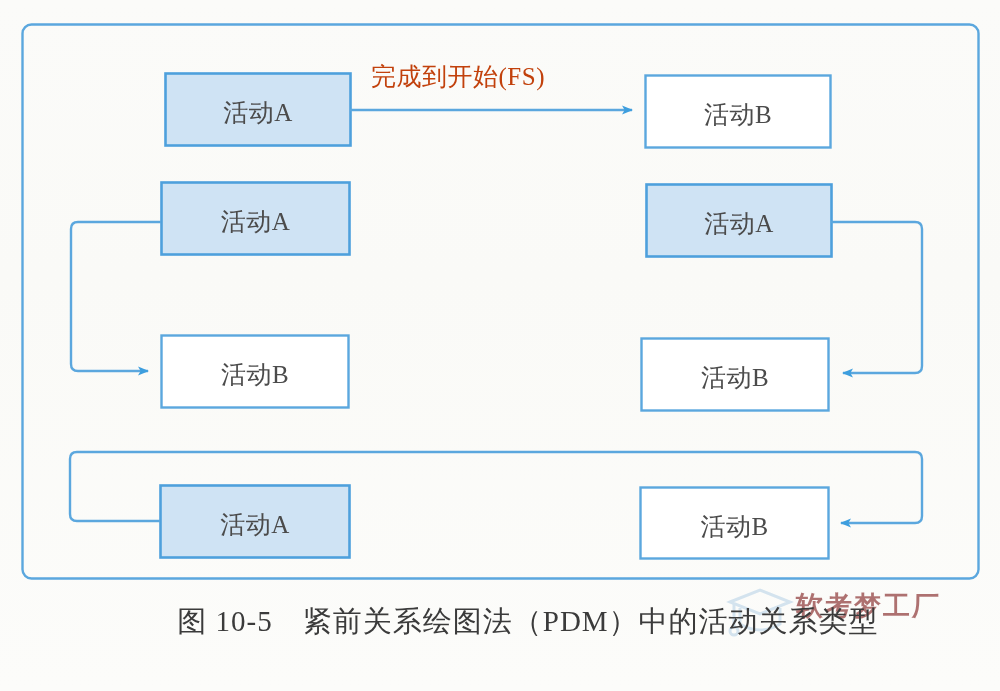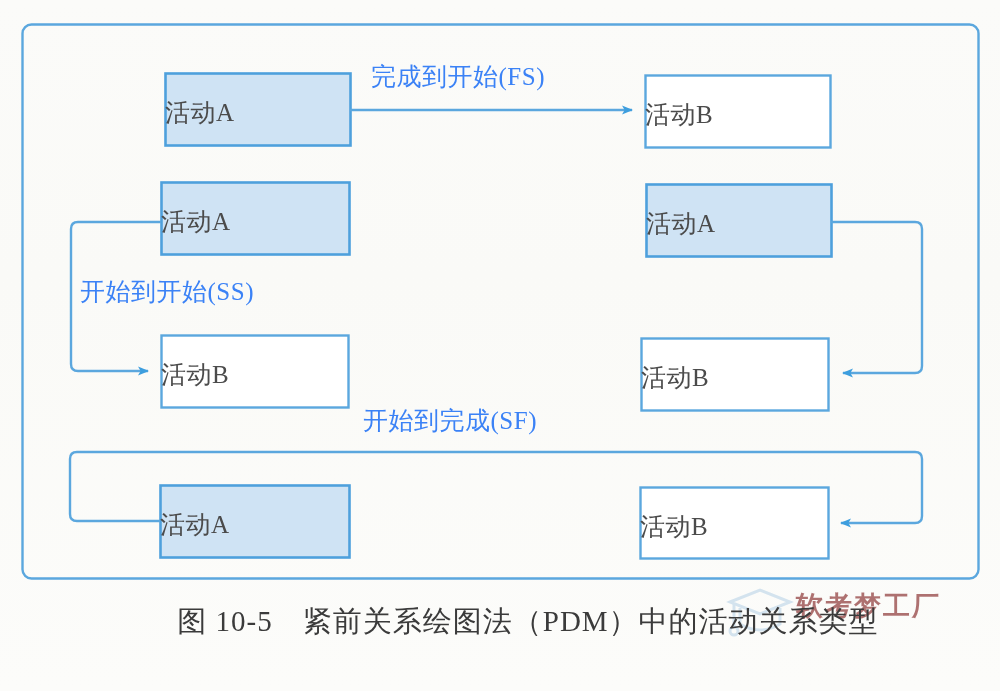--- a/index.html
+++ b/index.html
@@ -34,27 +34,28 @@
     left: 0;
     top: 0;
   }
   .node-label {
     position: absolute;
     font-family: "Liberation Serif", "DejaVu Serif", serif;
     font-size: 25px;
     color: #4b4b4b;
     letter-spacing: 0.5px;
     white-space: nowrap;
+    text-align: center;
     pointer-events: none;
   }
   .edge-label {
     position: absolute;
     font-family: "Liberation Serif", "DejaVu Serif", serif;
     font-size: 25px;
-    color: #3b82f6;
+    color: #c2410c;
     letter-spacing: 0.5px;
     white-space: nowrap;
   }
   #caption {
     position: absolute;
     left: 0;
     top: 602px;
     width: 1000px;
     text-align: center;
     font-family: "Liberation Serif", "DejaVu Serif", serif;
@@ -126,22 +127,20 @@
   <div class="node-label" style="left:161px; top:205px; width:189px;">活动A</div>
   <div class="node-label" style="left:161px; top:358px; width:188px;">活动B</div>
 
   <div class="node-label" style="left:646px; top:207px; width:186px;">活动A</div>
   <div class="node-label" style="left:641px; top:361px; width:188px;">活动B</div>
 
   <div class="node-label" style="left:160px; top:508px; width:190px;">活动A</div>
   <div class="node-label" style="left:640px; top:510px; width:189px;">活动B</div>
 
   <div class="edge-label" style="left:371px; top:60px;">完成到开始(FS)</div>
-  <div class="edge-label" style="left:80px; top:275px;">开始到开始(SS)</div>
-  <div class="edge-label" style="left:363px; top:404px;">开始到完成(SF)</div>
 
   <div id="watermark">
     <svg width="70" height="60" viewBox="0 0 70 60">
       <path d="M4 16 L34 4 L64 16 L34 28 Z" fill="none" stroke="#bcd5e8" stroke-width="3"></path>
       <path d="M14 22 L14 38 Q34 50 54 38 L54 22" fill="none" stroke="#bcd5e8" stroke-width="3"></path>
       <path d="M8 18 L8 42" fill="none" stroke="#bcd5e8" stroke-width="3"></path>
       <circle cx="8" cy="45" r="4" fill="none" stroke="#bcd5e8" stroke-width="3"></circle>
     </svg>
     <div class="wm-text">软考梦工厂</div>
   </div>

